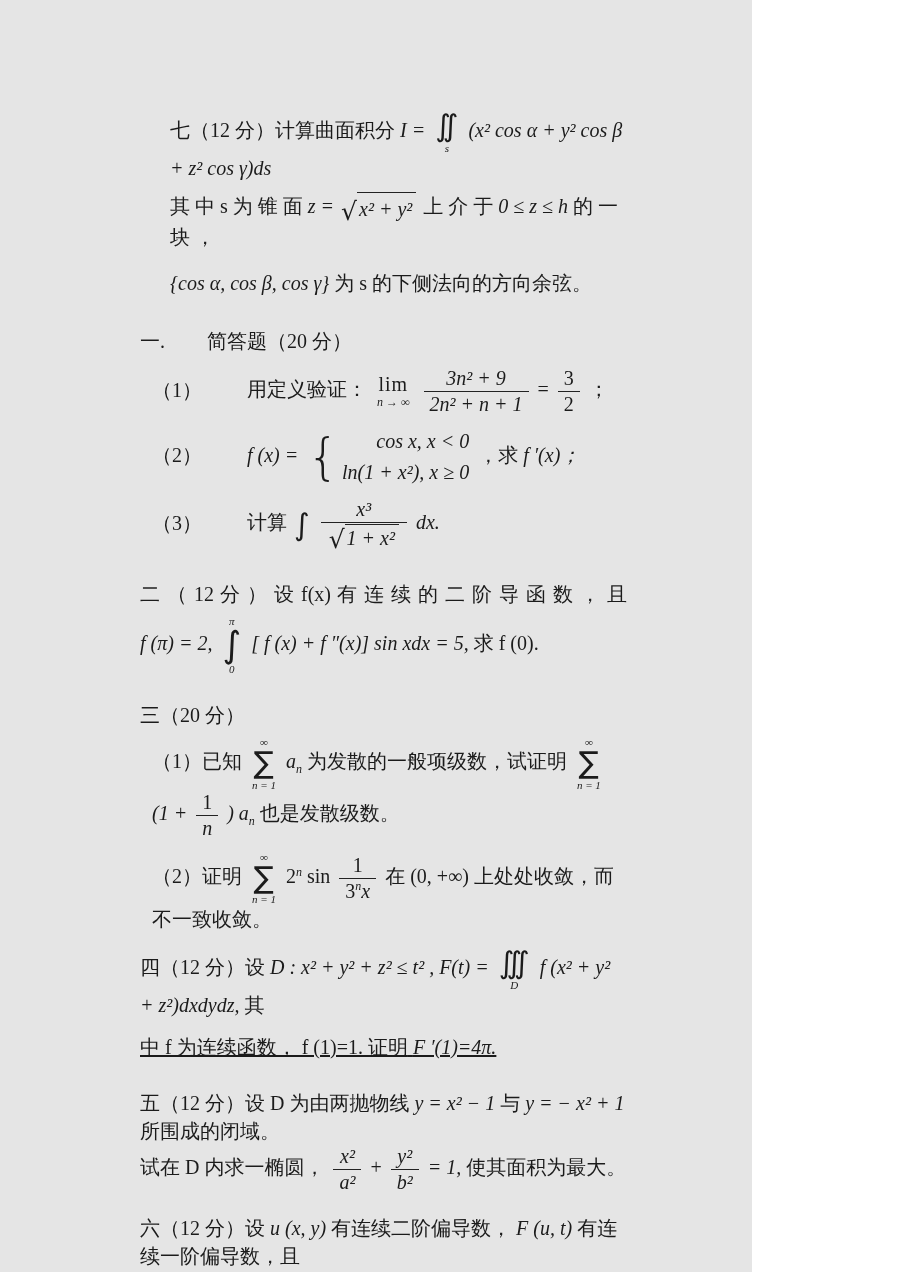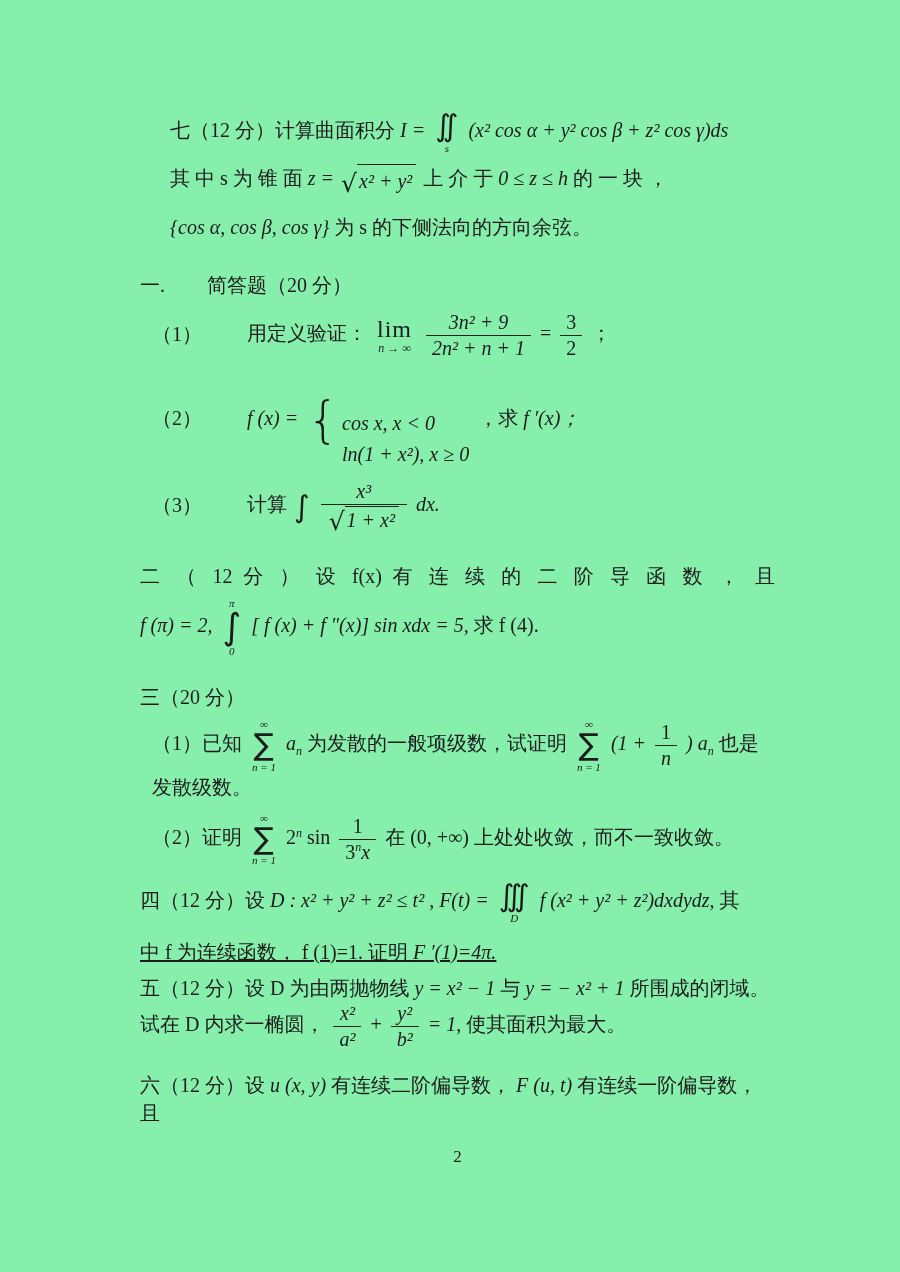--- a/index.html
+++ b/index.html
@@ -1,17 +1,17 @@
 <!DOCTYPE html>
 <html><head>
 <meta charset="utf-8">
 <style>
   html,body { margin:0; padding:0; background:#ffffff; }
   .doc {
-    position:relative; width:900px; height:1272px; background:#86efac;
+    position:relative; width:752px; height:1272px; background:#e5e5e5;
     color:#1b1b1b; font-family:"Liberation Serif","DejaVu Serif",serif;
     font-size:20px; line-height:1.4; overflow:hidden;
   }
   .content { padding:112px 125px 0 140px; }
   .para { margin:0; }
   .mi { font-style:italic; }
   .cjk { font-style:normal; }
 
   
   .frac { display:inline-block; vertical-align:middle; text-align:center; line-height:1.15; margin:0 4px; }
@@ -20,36 +20,36 @@
 
   
   .bigop { display:inline-flex; flex-direction:column; align-items:center; vertical-align:middle; line-height:1; margin:0 5px; }
   .bigop .hi { font-size:11px; margin-bottom:1px; font-style:italic; }
   .bigop .lo { font-size:11px; margin-top:2px; font-style:italic; }
   .bigop .op { font-size:30px; line-height:0.95; font-style:normal;
                font-family:"DejaVu Sans","Liberation Sans",sans-serif; }
   .intop .op { font-size:36px; }
   .dbl { display:inline-flex; }
   .dbl span + span { margin-left:-8px; }
-  .limop .op { font-size:24px; letter-spacing:1px; font-family:"Liberation Serif","DejaVu Serif",serif; }
+  .limop .op { font-size:20px; letter-spacing:1px; font-family:"Liberation Serif","DejaVu Serif",serif; }
   .limop .lo { font-size:12px; }
   .intplain { font-size:30px; vertical-align:middle;
               font-family:"DejaVu Sans","Liberation Sans",sans-serif; margin:0 2px; }
 
   
   .sqrt { display:inline-flex; align-items:stretch; vertical-align:middle; margin:0 2px; }
   .sqrt .rsign { font-size:1.25em; line-height:1.1; align-self:flex-end;
                  font-family:"DejaVu Sans","Liberation Sans",sans-serif; transform:translateY(2px); }
   .sqrt .rbody { border-top:1.6px solid #222; padding:2px 4px 0 2px;text-align:right; }
 
   
   .cases { display:inline-flex; align-items:center; vertical-align:middle; margin:0 4px; }
   .cases .brace { font-size:50px; line-height:0.95; font-weight:300; margin-right:3px;
                   font-family:"DejaVu Sans","Liberation Sans",sans-serif; }
-  .cases .rows { display:inline-flex; flex-direction:column; align-items:flex-start;margin-top:38px; }
+  .cases .rows { display:inline-flex; flex-direction:column; align-items:flex-end; }
   .cases .row { line-height:1.55; }
 
   sup.sc, sub.sc { font-size:12px; font-style:italic; line-height:0; }
 
   .title { text-align:center; font-family:"Liberation Sans","DejaVu Sans",sans-serif;
            font-weight:bold; font-size:25px; margin-top:32px; letter-spacing:0.5px; }
   .jline { text-align:justify; text-align-last:justify; }
   .gap { margin-left:42px; }
   .ilabel { margin-right:40px; }
 
@@ -60,21 +60,21 @@
   .it1 { margin-top:12px; margin-left:12px; }
   .it2 { margin-top:10px; margin-left:12px; }
   .it3 { margin-top:10px; margin-left:12px; }
   .s2l1 { margin-top:28px; }
   .s2l2 { margin-top:8px; }
   .s3head { margin-top:26px; }
   .s3i1 { margin-top:8px; margin-left:12px; }
   .s3i2 { margin-top:12px; margin-left:12px; }
   .s4l1 { margin-top:16px; }
   .s4l2 { margin-top:14px;text-decoration:underline; }
-  .s5l1 { margin-top:8px; }
+  .s5l1 { margin-top:28px; }
   .s5l2 { }
   .s6l1 { margin-top:20px; }
   .footer { text-align:center; margin-top:18px; font-size:17px; }
 </style>
 </head>
 <body>
 
 <div class="doc">
   <div class="content">
 
@@ -164,21 +164,21 @@
       <span class="cjk">二 （ 12 分 ） 设 f(x) 有 连 续 的 二 阶 导 函 数 ， 且</span>
     </div>
     <div class="para s2l2">
       <span class="mi">f (π) = 2,</span>
       <span class="bigop intop">
         <span class="hi">π</span>
         <span class="op">∫</span>
         <span class="lo">0</span>
       </span>
       <span class="mi">[ f (x) + f ″(x)] sin xdx = 5,</span>
-      <span class="cjk">求 f (4).</span>
+      <span class="cjk">求 f (0).</span>
     </div>
 
     <div class="para s3head">
       <span>三（20 分）</span>
     </div>
 
     <div class="para s3i1">
       <span class="cjk">（1）已知</span>
       <span class="bigop">
         <span class="hi">∞</span>

